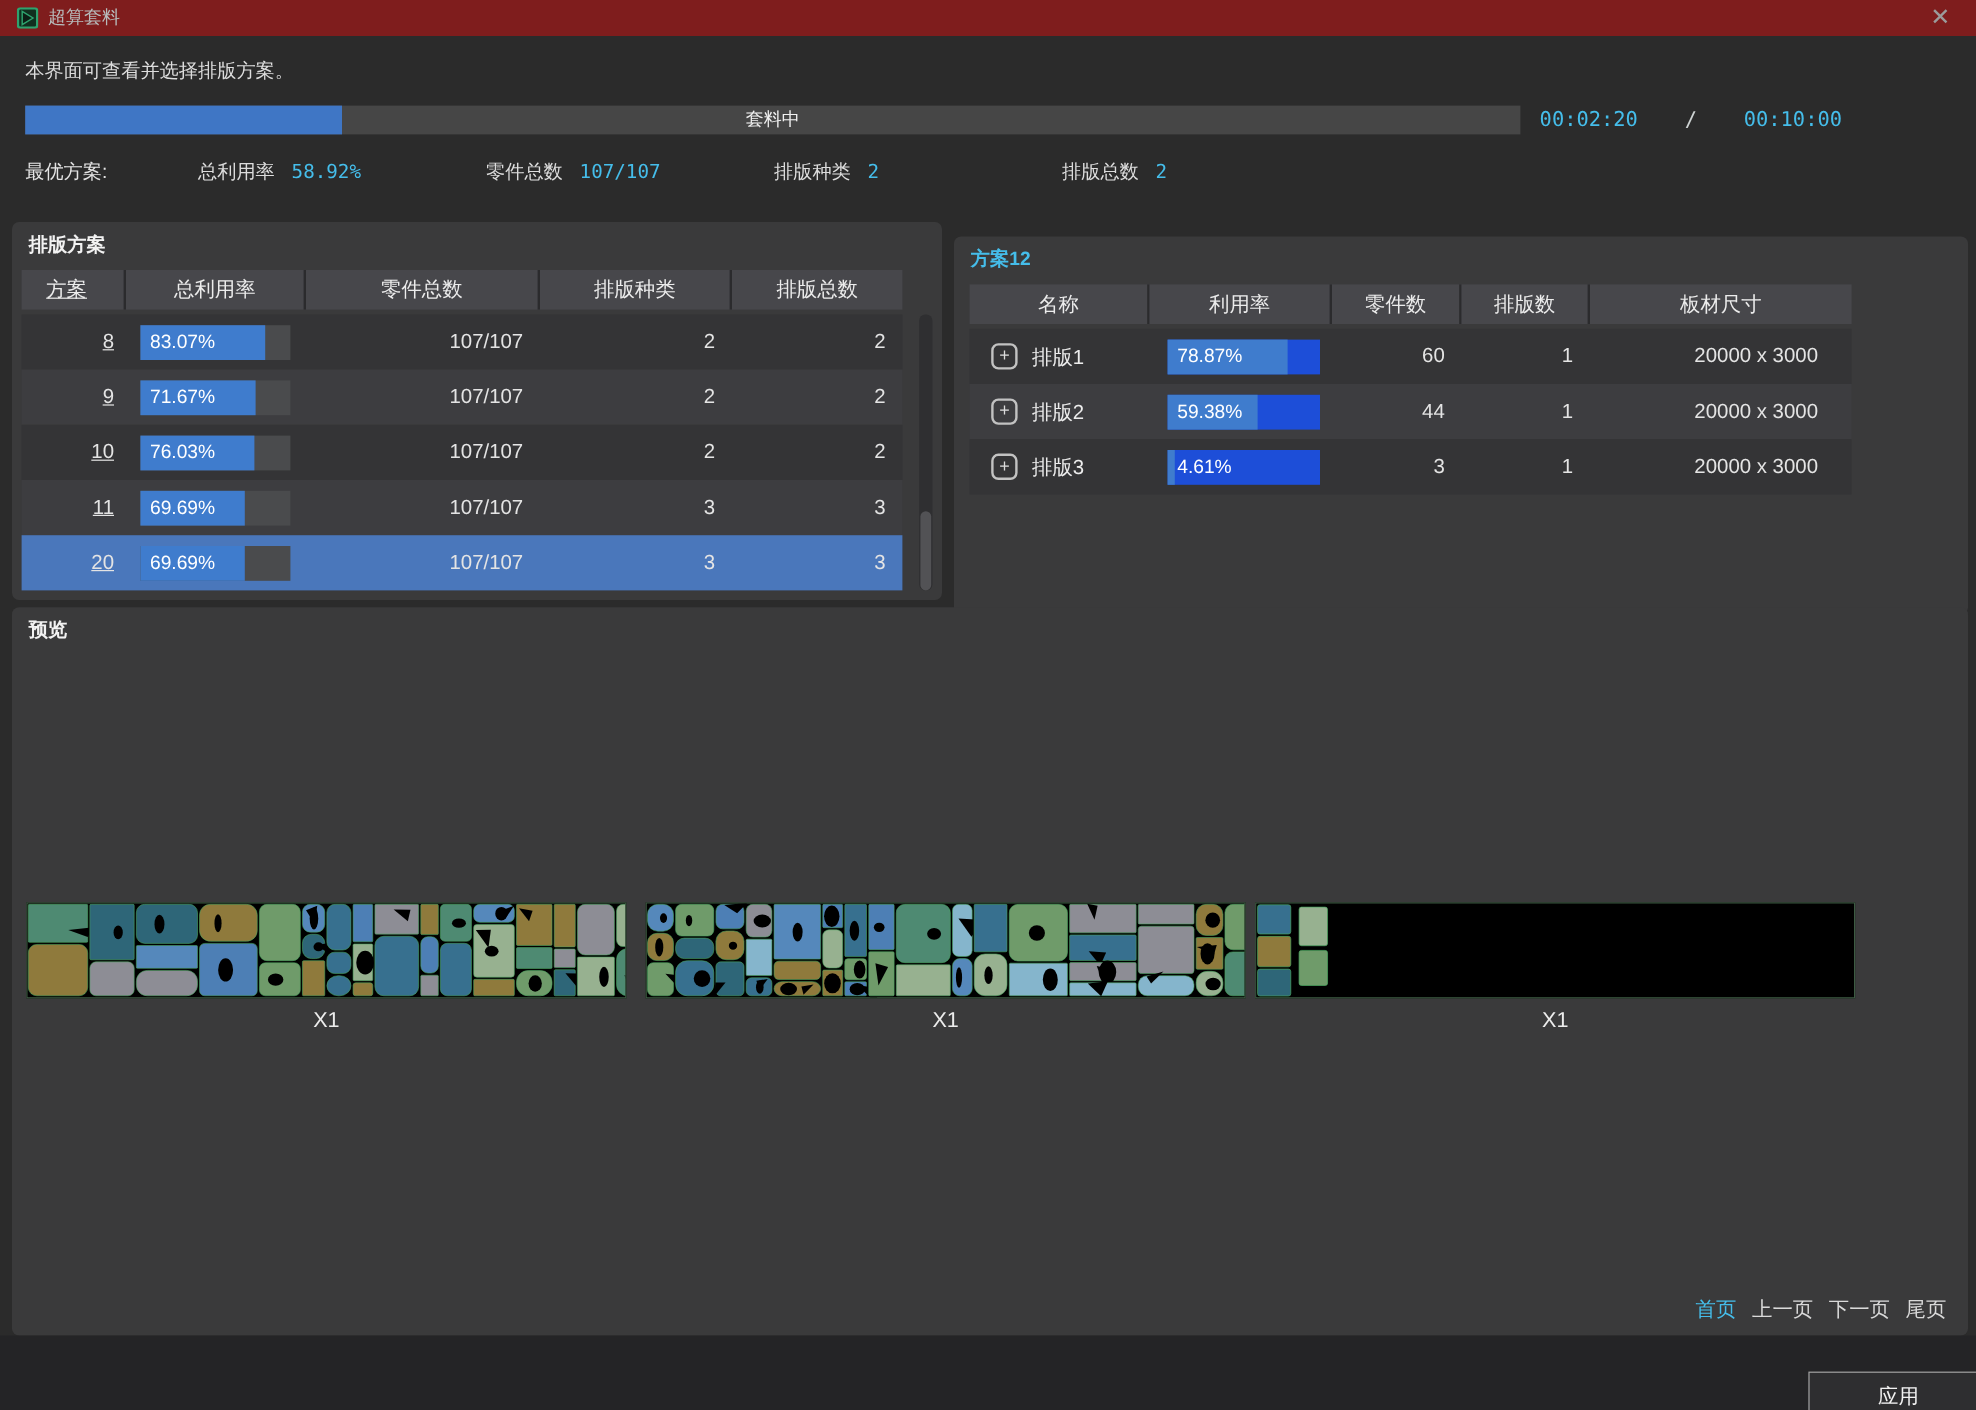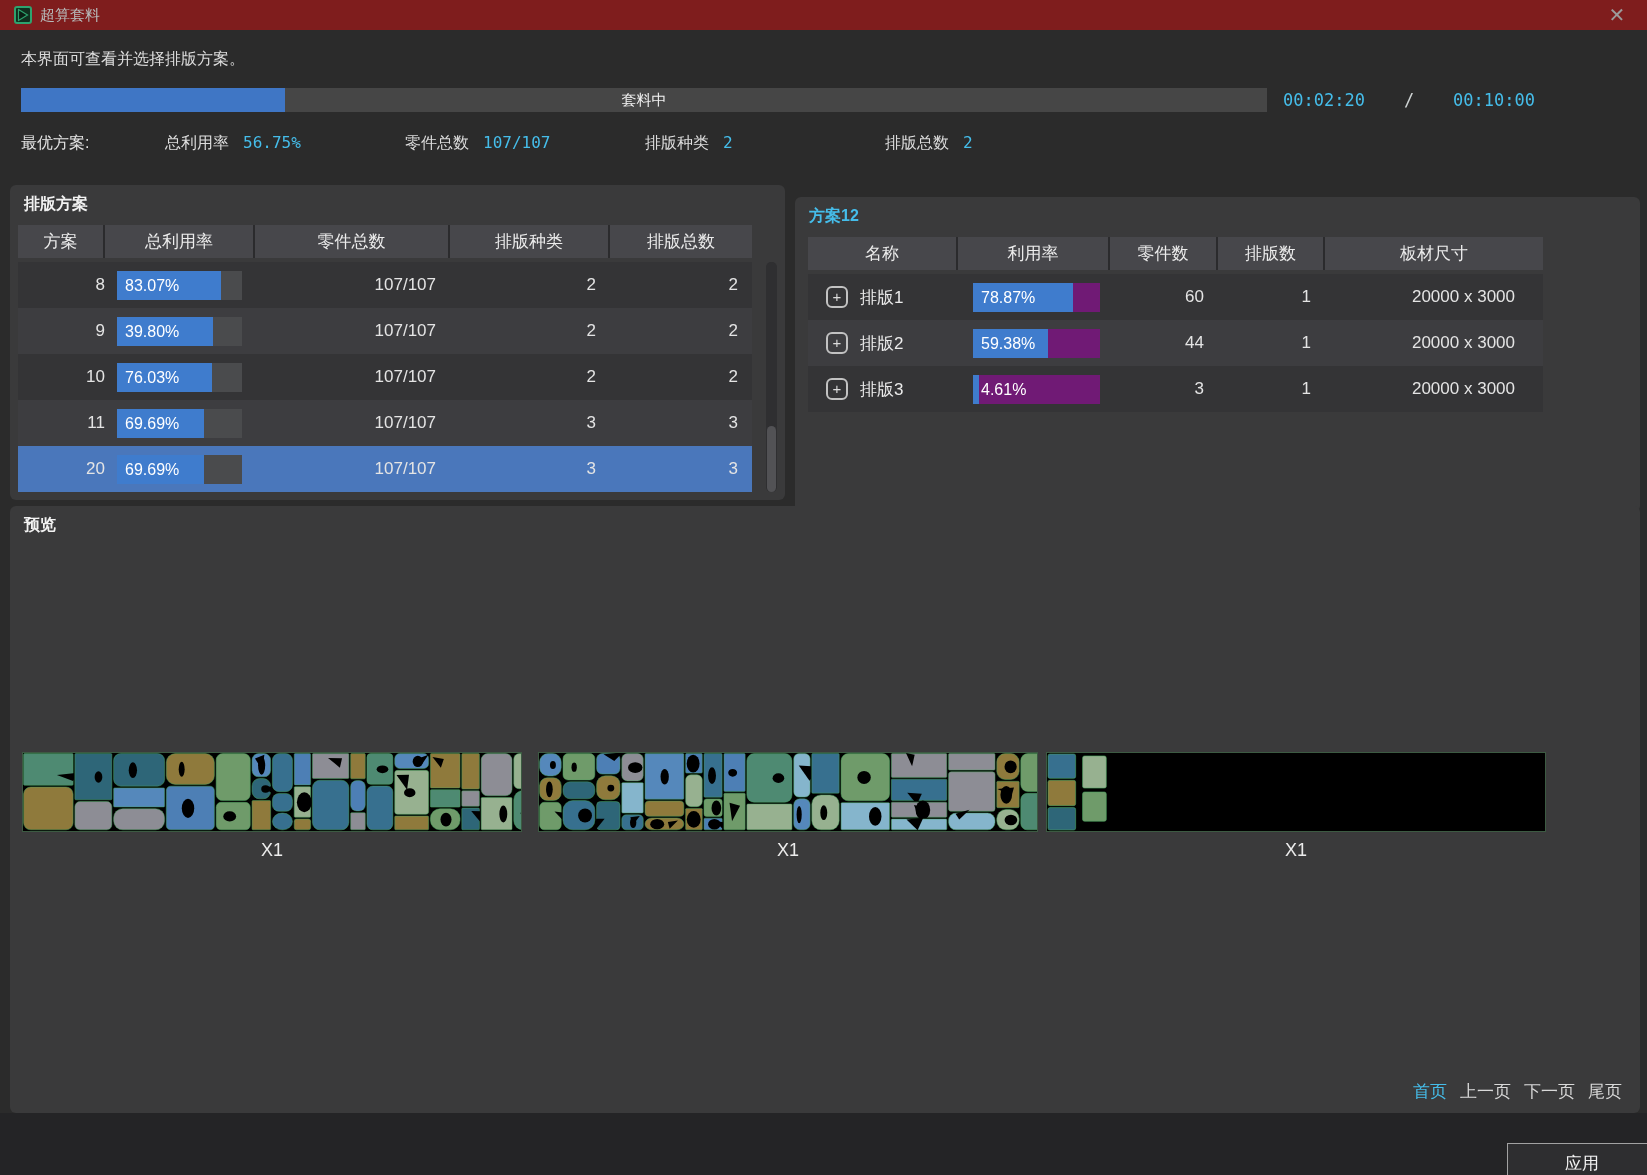--- a/index.html
+++ b/index.html
@@ -52,24 +52,24 @@
   .trow.light{background:#3d3d40;}
   .trow.selected{background:#4a77bb;}
   .cell{box-sizing:border-box;font-size:17px;}
   .num{text-align:right;padding-right:14px;}
 
   
   .bar{position:relative;height:29px;display:block;}
   .bar .fill{position:absolute;left:0;top:0;bottom:0;background:#3f7ccd;}
   .bar .bartext{position:absolute;left:8px;top:0;line-height:29px;font-size:16px;color:#ffffff;white-space:nowrap;}
   .lbar{width:125px;margin-left:12px;background:#4a4b4d;}
-  .rbar{width:127px;margin-left:15px;background:#701a75;}
-
-  
-  .lc1{width:87px;text-align:right;}
+  .rbar{width:127px;margin-left:15px;background:#1d4ed8;}
+
+  
+  .lc1{width:87px;padding-right:10px;text-align:right;text-decoration:underline;}
   .lc2{width:150px;}
   .lc3{width:195px;}
   .lc4{width:160px;}
   .lc5{width:142px;}
 
   
   .vscroll{position:absolute;left:756px;top:77px;width:11px;height:230px;background:#2f2f31;border-radius:5px;}
   .vhandle{position:absolute;left:1px;right:1px;bottom:0;height:66px;background:#525255;border-radius:5px;}
 
   
@@ -117,21 +117,21 @@
 </div>
 <div class="timer">
   <span class="t">00:02:20</span>
   <span class="sep">/</span>
   <span class="t">00:10:00</span>
 </div>
 
 <div class="stats">
   <span class="caption">最优方案:</span>
   <span class="statpair" style="left:165px">
-    <span class="sl">总利用率</span><span class="sv">56.75%</span>
+    <span class="sl">总利用率</span><span class="sv">58.92%</span>
   </span>
   <span class="statpair" style="left:405px">
     <span class="sl">零件总数</span><span class="sv">107/107</span>
   </span>
   <span class="statpair" style="left:645px">
     <span class="sl">排版种类</span><span class="sv">2</span>
   </span>
   <span class="statpair" style="left:885px">
     <span class="sl">排版总数</span><span class="sv">2</span>
   </span>
@@ -157,21 +157,21 @@
       </span>
       <span class="cell lc3 num">107/107</span>
       <span class="cell lc4 num">2</span>
       <span class="cell lc5 num">2</span>
     </div>
     <div class="trow light">
       <span class="cell lc1">9</span>
       <span class="cell lc2">
         <span class="bar lbar">
             <span class="fill" style="width: 76.61%;"></span>
-            <span class="bartext">39.80%</span>
+            <span class="bartext">71.67%</span>
           </span>
       </span>
       <span class="cell lc3 num">107/107</span>
       <span class="cell lc4 num">2</span>
       <span class="cell lc5 num">2</span>
     </div>
     <div class="trow dark">
       <span class="cell lc1">10</span>
       <span class="cell lc2">
         <span class="bar lbar">

